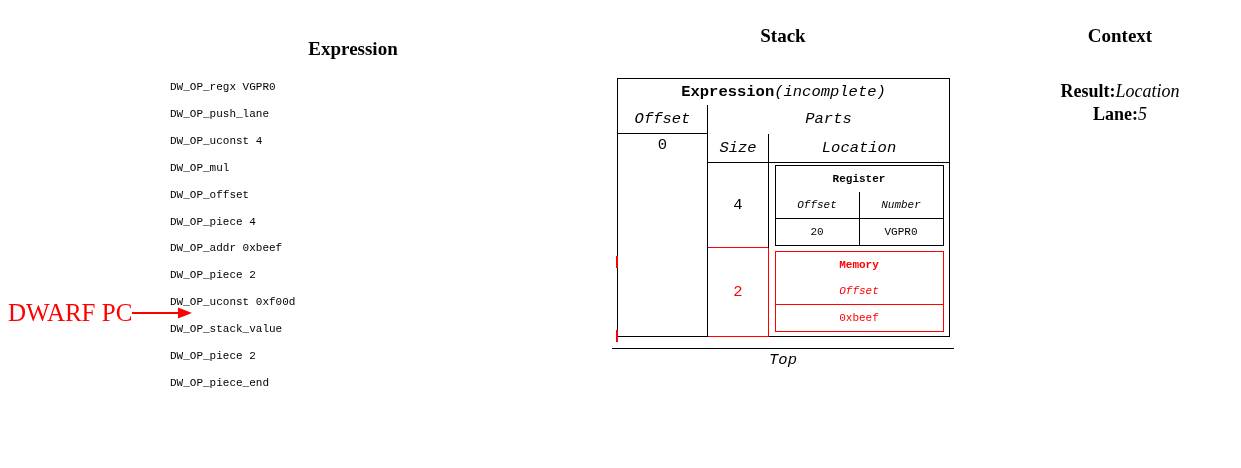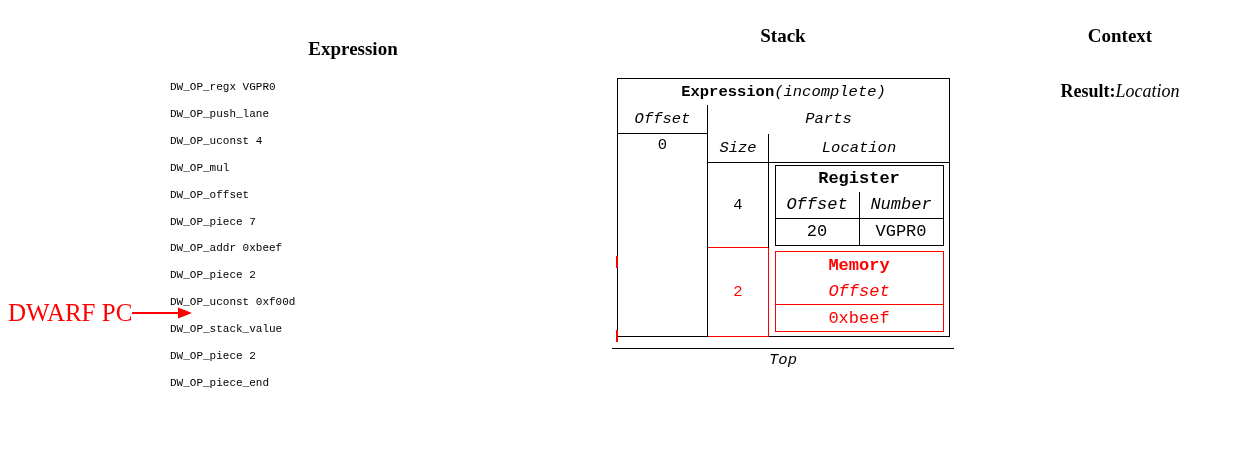--- a/index.html
+++ b/index.html
@@ -93,21 +93,21 @@
   .red-b   { border-color: #ff0000 !important; }
 
   
   table.sub {
     border-collapse: collapse;
     table-layout: fixed;
     width: 168px;
     margin: 2px auto 2px auto;
     border: 1.6px solid #000;
     font-family: "Liberation Mono", monospace;
-    font-size: 17px;
+    font-size: 11px;
   }
   table.sub.red-t { border-color: #ff0000; color: #ff0000; }
   table.sub td {
     padding: 0;
     height: 26px;
     text-align: center;
     vertical-align: middle;
   }
   .sub-div-r  { border-right: 1.6px solid #000; }
   .sub-div-b  { border-bottom: 1.6px solid #000; }
@@ -159,21 +159,21 @@
 <div class="col-head" id="head-expression">Expression</div>
 <div class="col-head" id="head-stack">Stack</div>
 <div class="col-head" id="head-context">Context</div>
 
 <div id="expression-list">
   <div class="op-line">DW_OP_regx VGPR0</div>
   <div class="op-line">DW_OP_push_lane</div>
   <div class="op-line">DW_OP_uconst 4</div>
   <div class="op-line">DW_OP_mul</div>
   <div class="op-line">DW_OP_offset</div>
-  <div class="op-line">DW_OP_piece 7</div>
+  <div class="op-line">DW_OP_piece 4</div>
   <div class="op-line">DW_OP_addr 0xbeef</div>
   <div class="op-line">DW_OP_piece 2</div>
   <div class="op-line">DW_OP_uconst 0xf00d</div>
   <div class="op-line">DW_OP_stack_value</div>
   <div class="op-line">DW_OP_piece 2</div>
   <div class="op-line">DW_OP_piece_end</div>
 </div>
 
 <div id="dwarf-pc-marker">
   <span class="pc-label">DWARF PC</span>
@@ -256,16 +256,19 @@
   </table>
 </div>
 
 <div id="stack-bottom-rule"></div>
 <div id="stack-top-label">Top</div>
 
 <div id="context-block">
   <div>
     <span class="k">Result:</span><span class="v">Location</span>
   </div>
+  <div>
+    <span class="k">Lane:</span><span class="v">5</span>
+  </div>
 </div>
 
 <div class="red-tick" style="left: 616px; top: 256px; height: 12px;"></div>
 <div class="red-tick" style="left: 616px; top: 330px; height: 12px;"></div>
 
 </body></html>

